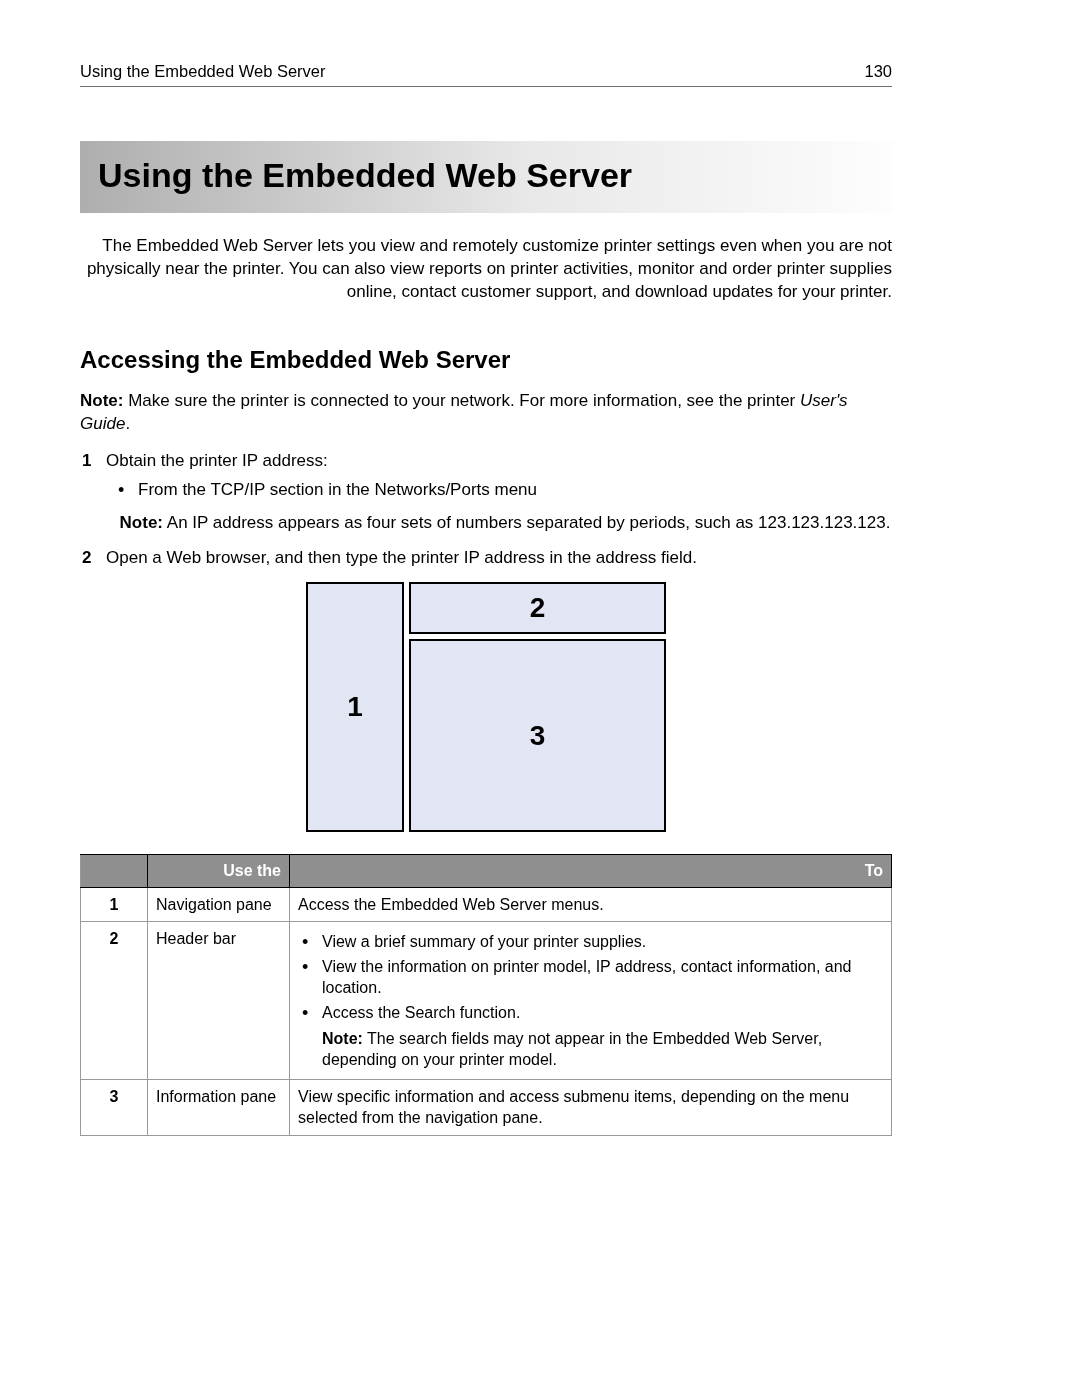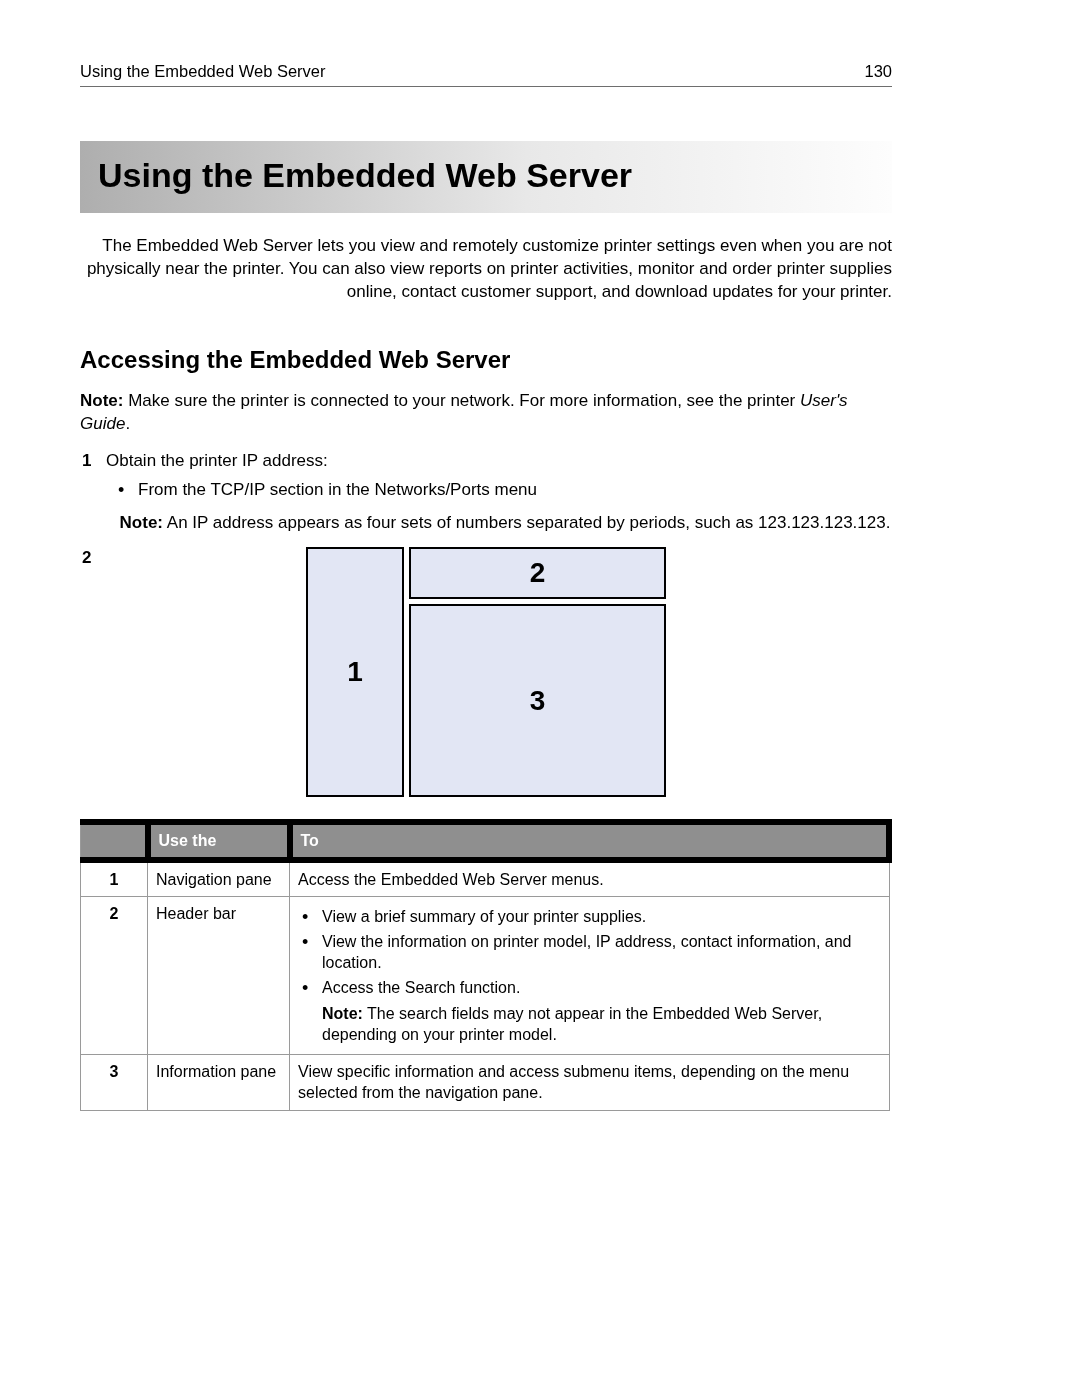--- a/index.html
+++ b/index.html
@@ -107,23 +107,23 @@
   
   table.ui {
     border-collapse: collapse;
     width: 100%;
     font-size: 16px;
   }
   table.ui th {
     background: #8f8f8f;
     color: #fff;
     font-weight: 700;
-    text-align: left;
+    text-align: right;
     padding: 5px 8px;
-    border: 6px solid #000000;
+    border: 1px solid #000000;
   }
   table.ui th:first-child { border-left: 1px solid #9a9a9a; background:#8f8f8f; }
   table.ui td {
     border: 1px solid #9a9a9a;
     padding: 6px 8px;
     vertical-align: top;
   }
   table.ui td.idx {
     text-align: center;
     font-weight: 700;
@@ -158,20 +158,21 @@
     <li>
       <span>Obtain the printer IP address:</span>
       <ul class="bul">
         <li>From the TCP/IP section in the Networks/Ports menu</li>
       </ul>
       <p class="subnote">
         <b>Note:</b><span> An IP address appears as four sets of numbers separated by periods, such as 123.123.123.123.</span>
       </p>
     </li>
     <li>
+      <span>Open a Web browser, and then type the printer IP address in the address field.</span>
     </li>
   </ol>
 
 
   <div class="diagram">
     <div class="dbox d1">1</div>
     <div class="dbox d2">2</div>
     <div class="dbox d3">3</div>
   </div>
 

